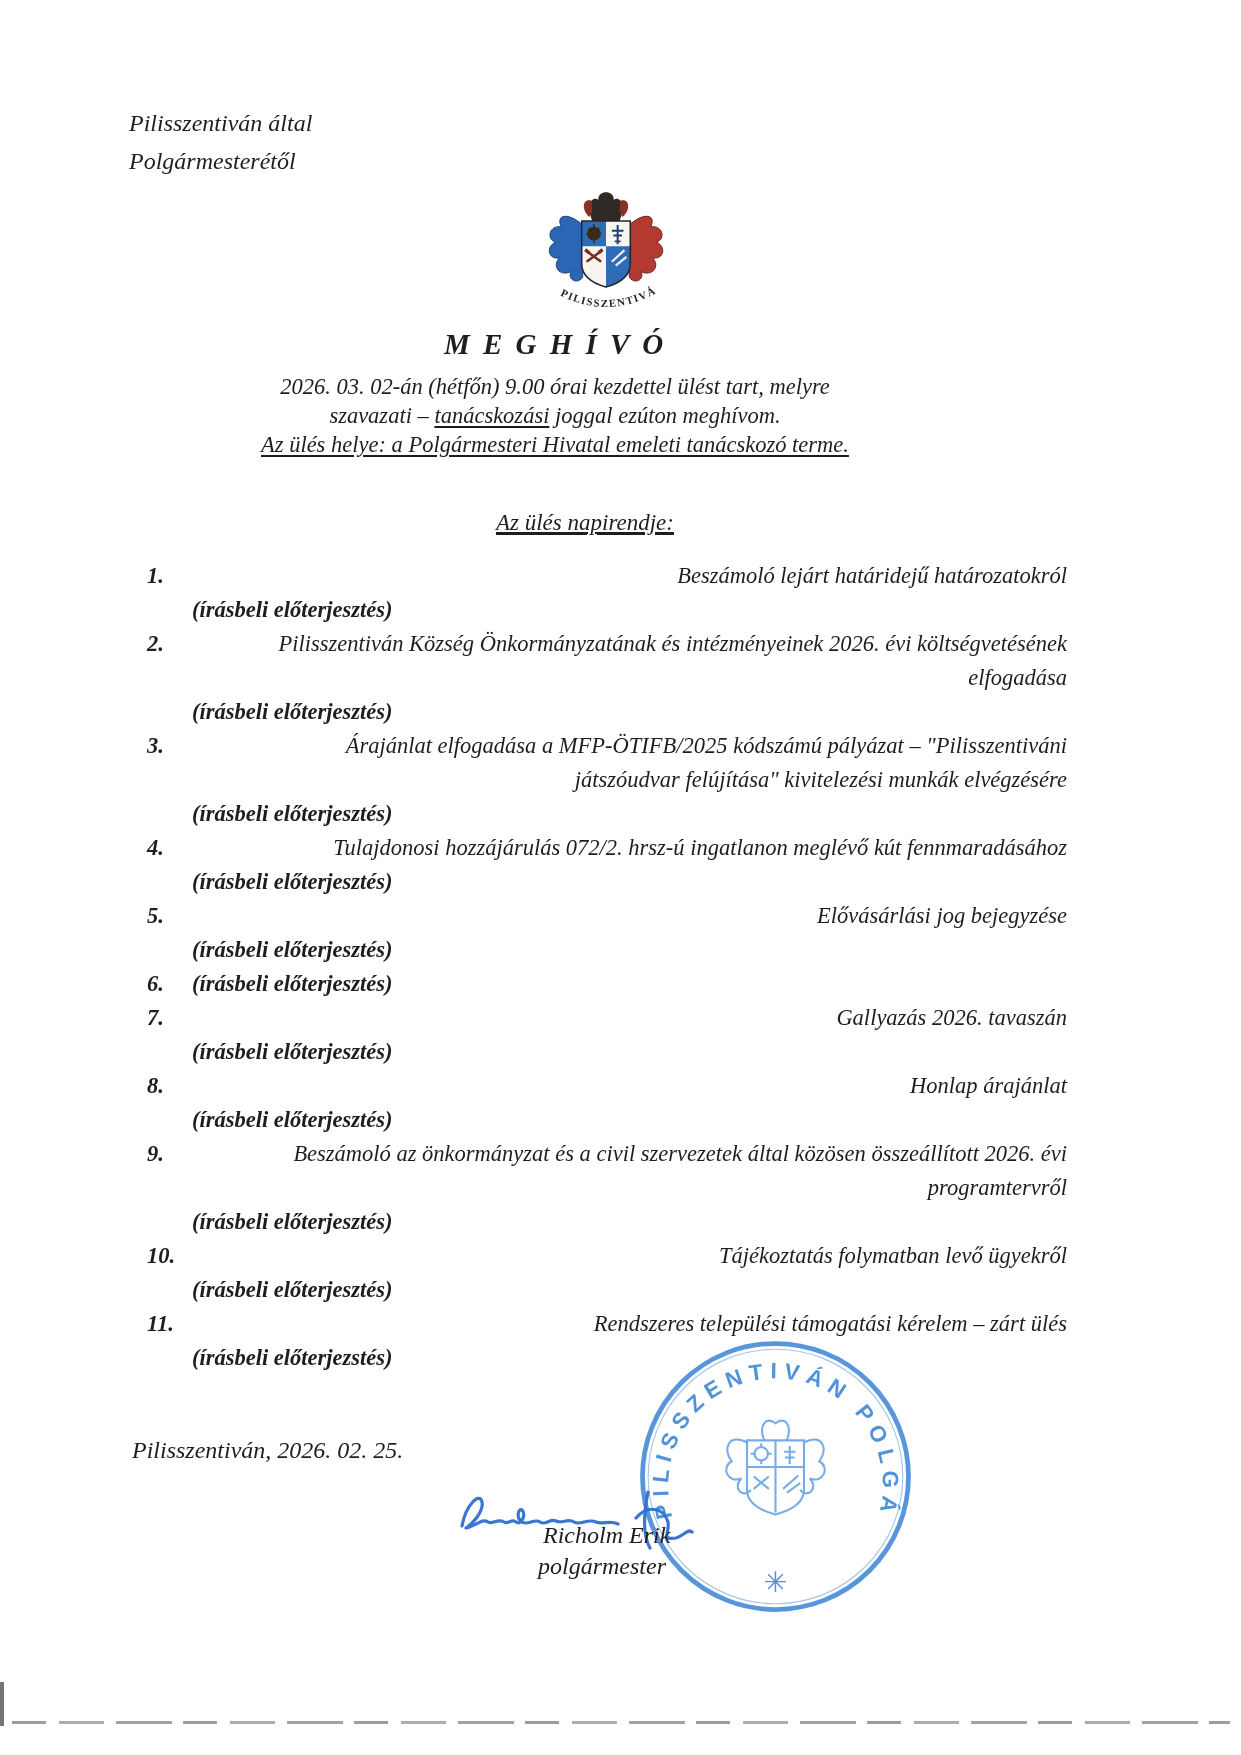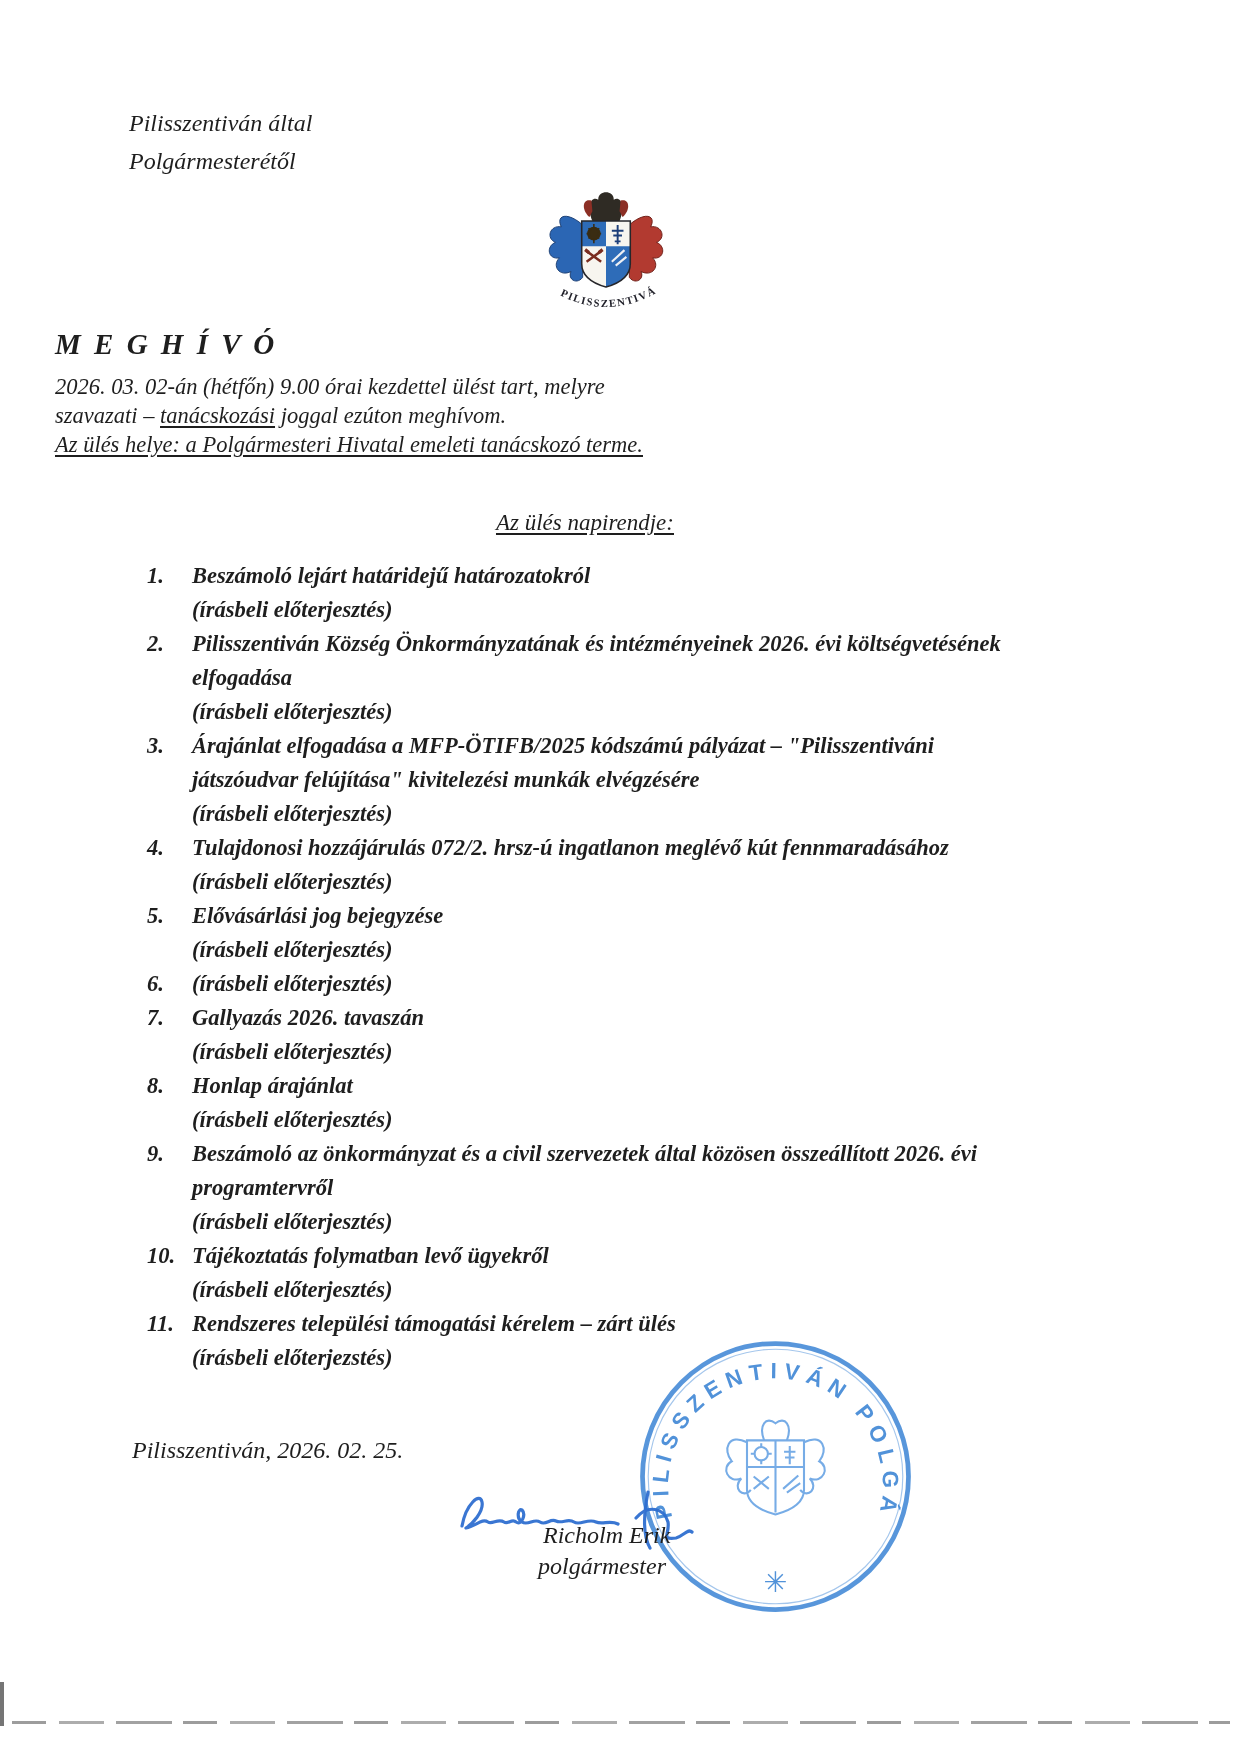--- a/index.html
+++ b/index.html
@@ -14,41 +14,41 @@
   .abs { position:absolute; }
 
   .sender {
     left:129px; top:104px;
     font-size:24px; line-height:38px;
     font-style:italic;
   }
 
   .crest-wrap { left:538px; top:182px; width:136px; height:148px; }
 
-  .center-block { left:55px; width:1000px; font-style:italic; }
+  .center-block { left:55px; width:1000px; text-align:center; font-style:italic; }
   .doc-title {
     top:328px;
     font-size:29px; font-weight:bold; letter-spacing:3px;
   }
   .intro { top:372px; font-size:22.5px; line-height:29px; }
   .intro .u { text-decoration:underline; text-underline-offset:3px; }
   .intro .full-u { text-decoration:underline; text-underline-offset:3px; }
 
   .agenda-heading-wrap { left:90px; width:990px; text-align:center; top:510px;
-    font-size:23px; font-style:italic; }
+    font-size:23px; font-style:italic;text-decoration:underline; }
   .agenda-heading { text-decoration:underline; text-underline-offset:3px; }
 
   .agenda {
     left:147px; top:559px; width:920px;
     font-size:22.5px; line-height:34px; font-style:italic;
   }
   .agenda-item { display:flex; }
   .agenda-num { flex:0 0 45px; font-weight:bold; }
   .agenda-body { flex:1; }
-  .agenda-title { font-weight:bold; white-space:pre-line; }
+  .agenda-title { font-weight:normal; white-space:pre-line;text-align:right; }
   .agenda-note { font-weight:bold; }
 
   .date-line { left:132px; top:1437px; font-size:24px; font-style:italic; }
 
   .stamp-wrap { left:633px; top:1334px; width:285px; height:285px; z-index:2; }
   .sig-scrawl { left:452px; top:1474px; width:300px; height:95px; z-index:3; }
   .sig-block {
     left:543px; top:1520px; z-index:4;
     font-size:24px; line-height:31px; font-style:italic;
   }

